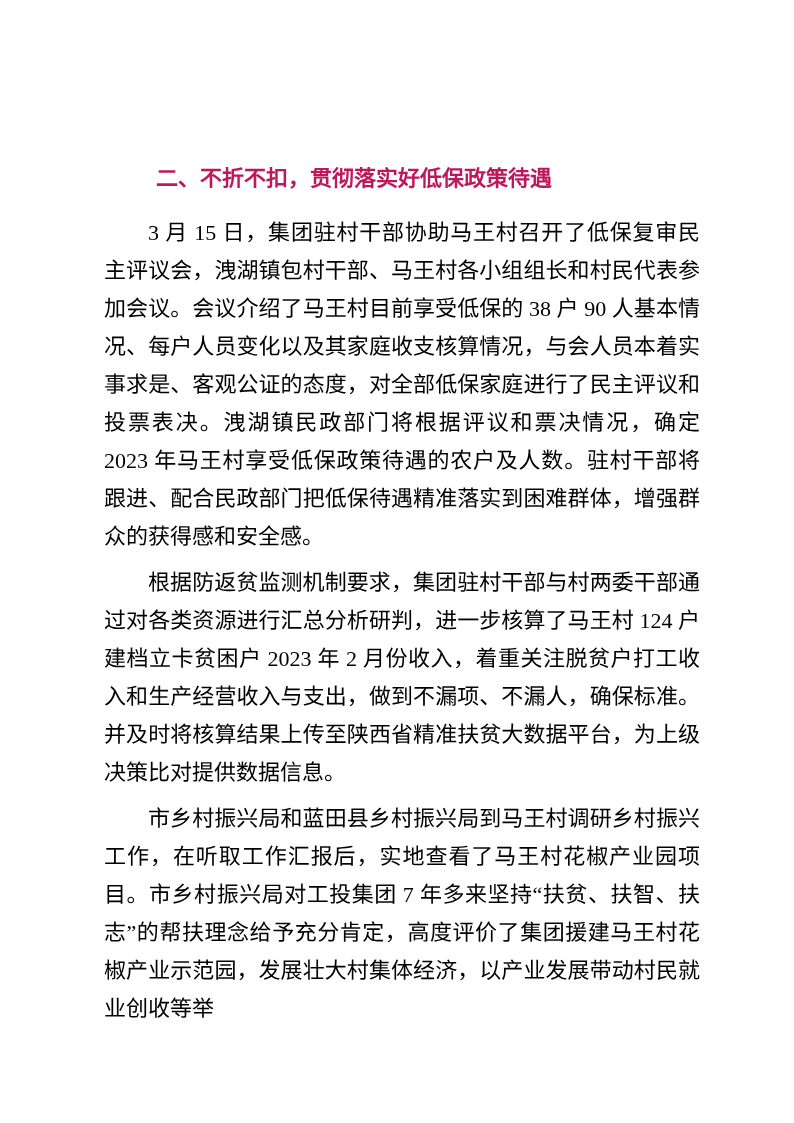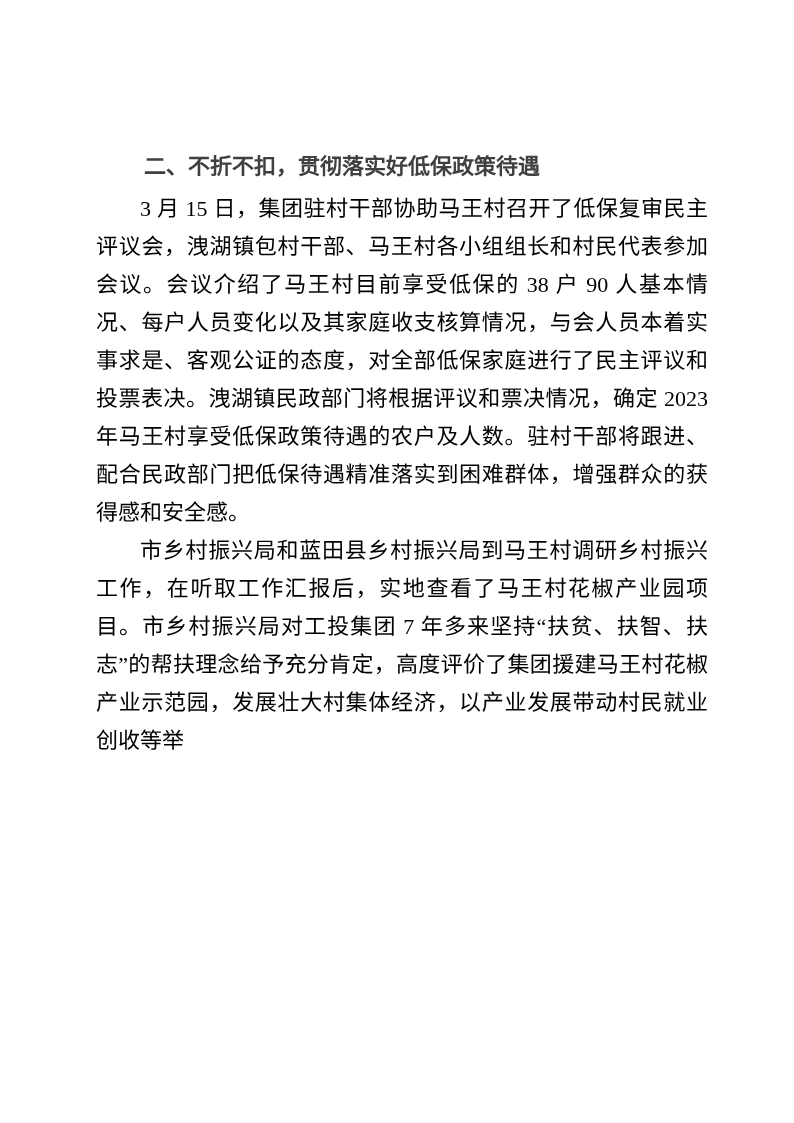--- a/index.html
+++ b/index.html
@@ -15,46 +15,47 @@
     overflow: hidden;
   }
   .doc-content {
     position: absolute;
     left: 96px;
     top: 144px;
     width: 612px;
     color: #000000;
   }
   .doc-content h2.heading {
-    margin: 4px;
+    margin: 16px;
     padding: 0;
     font-family: "Liberation Sans", "DejaVu Sans", sans-serif;
     font-weight: bold;
     font-size: 22px;
     line-height: 38px;
     text-indent: 2em;
-    color: #404040;
+    color: #be185d;
     letter-spacing: 0;
   }
   .doc-content p.paragraph {
-    margin: 0;
+    margin: 8px;
     padding: 0;
     font-family: "Liberation Serif", "DejaVu Serif", serif;
     font-weight: normal;
     font-size: 22px;
     line-height: 38px;
     text-indent: 2em;
     text-align: justify;
     text-justify: inter-ideograph;
     color: #000000;
     letter-spacing: 0;
   }
 </style>
 </head>
 <body>
 
 <div class="page">
   <div class="doc-content">
       <h2 class="heading">二、不折不扣，贯彻落实好低保政策待遇</h2>
       <p class="paragraph">3 月 15 日，集团驻村干部协助马王村召开了低保复审民主评议会，洩湖镇包村干部、马王村各小组组长和村民代表参加会议。会议介绍了马王村目前享受低保的 38 户 90 人基本情况、每户人员变化以及其家庭收支核算情况，与会人员本着实事求是、客观公证的态度，对全部低保家庭进行了民主评议和投票表决。洩湖镇民政部门将根据评议和票决情况，确定 2023 年马王村享受低保政策待遇的农户及人数。驻村干部将跟进、配合民政部门把低保待遇精准落实到困难群体，增强群众的获得感和安全感。</p>
+      <p class="paragraph">根据防返贫监测机制要求，集团驻村干部与村两委干部通过对各类资源进行汇总分析研判，进一步核算了马王村 124 户建档立卡贫困户 2023 年 2 月份收入，着重关注脱贫户打工收入和生产经营收入与支出，做到不漏项、不漏人，确保标准。并及时将核算结果上传至陕西省精准扶贫大数据平台，为上级决策比对提供数据信息。</p>
       <p class="paragraph">市乡村振兴局和蓝田县乡村振兴局到马王村调研乡村振兴工作，在听取工作汇报后，实地查看了马王村花椒产业园项目。市乡村振兴局对工投集团 7 年多来坚持“扶贫、扶智、扶志”的帮扶理念给予充分肯定，高度评价了集团援建马王村花椒产业示范园，发展壮大村集体经济，以产业发展带动村民就业创收等举</p>
     </div>
 </div>
 
 </body></html>

